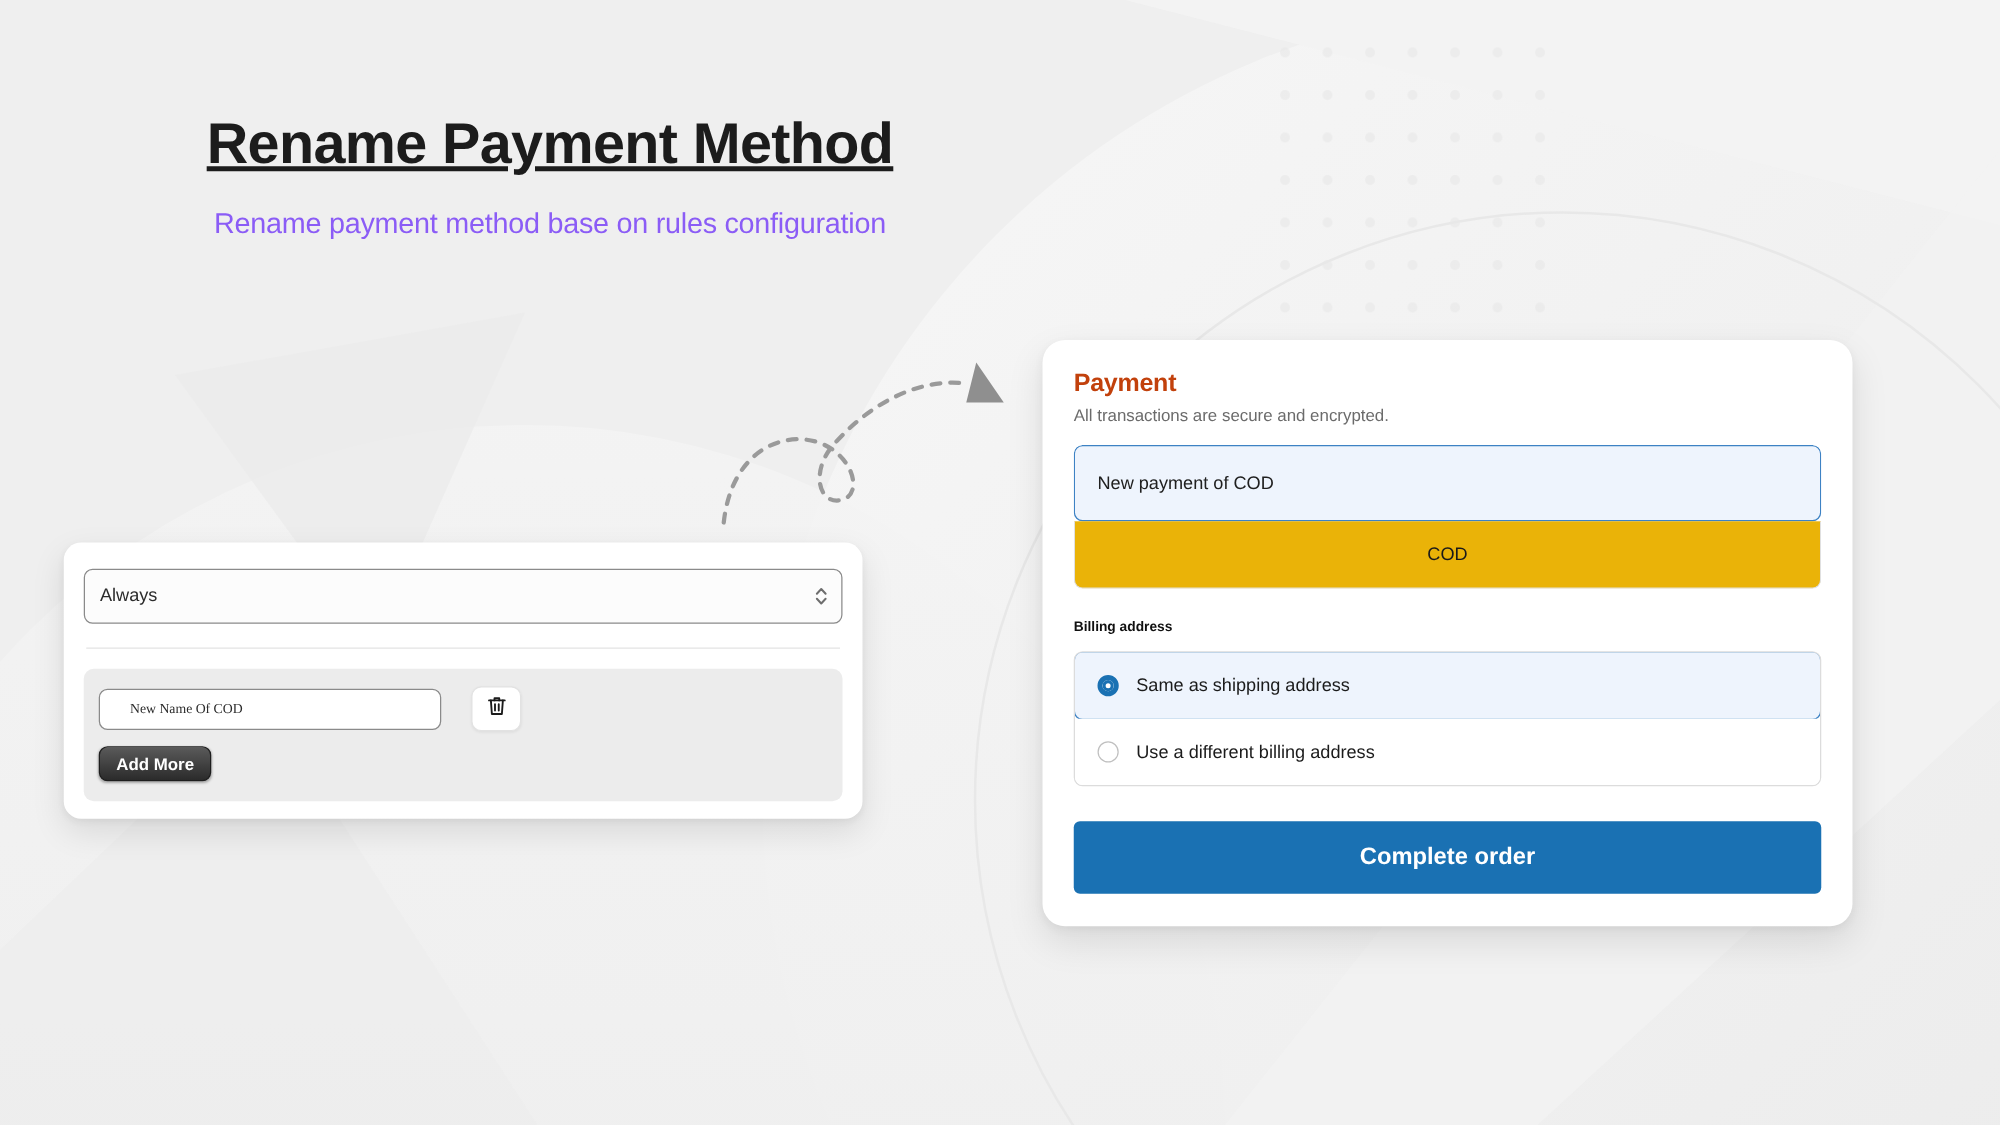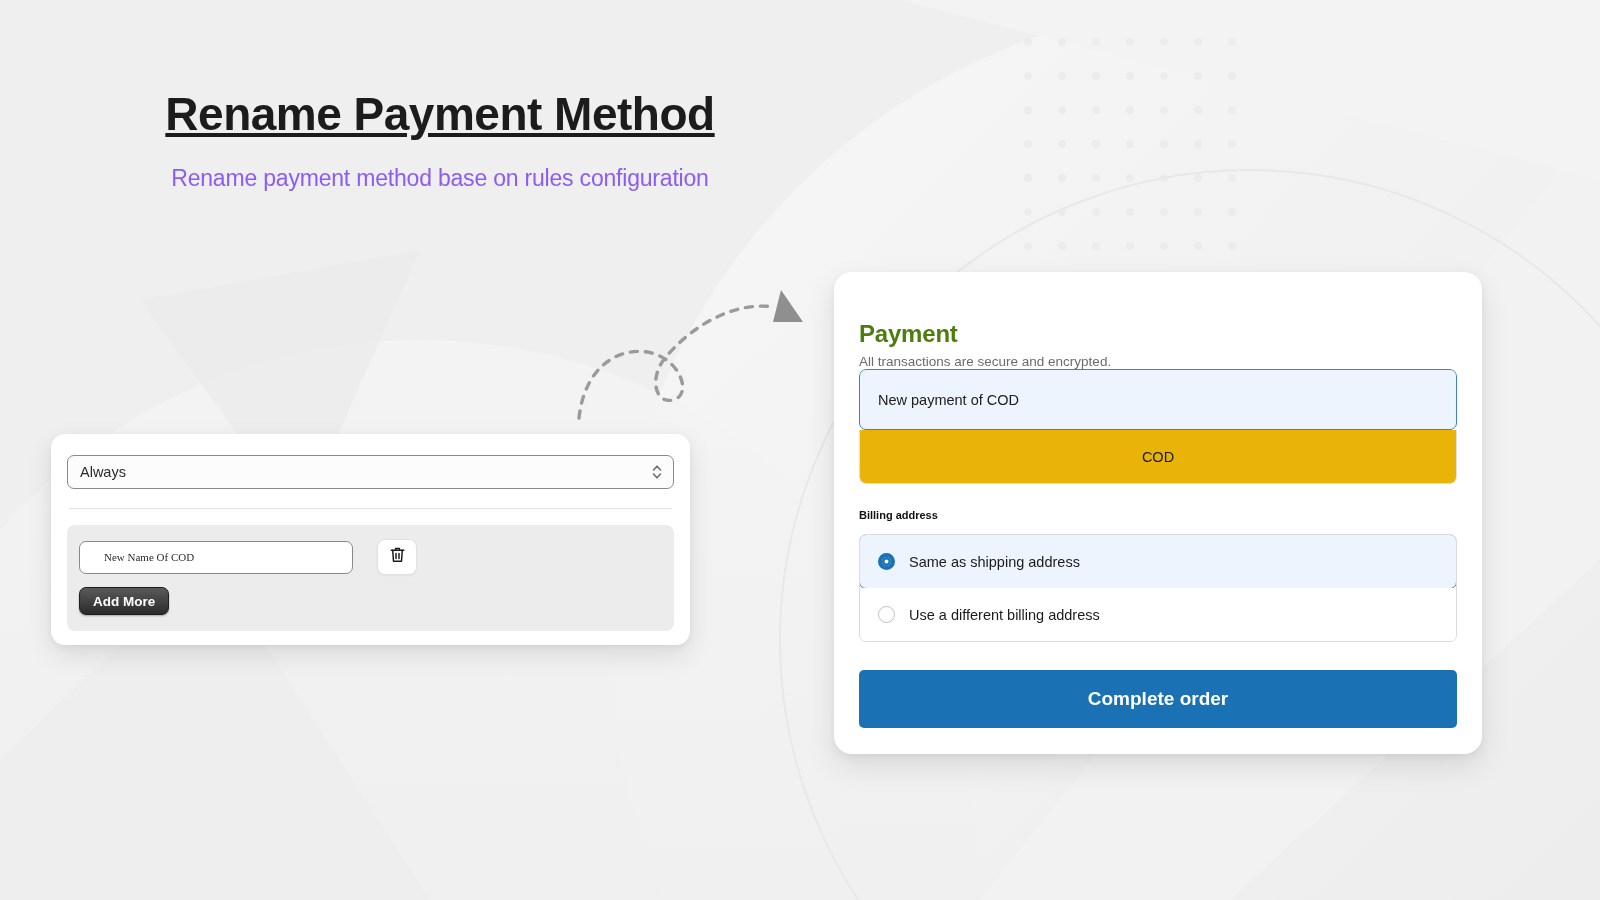--- a/index.html
+++ b/index.html
@@ -64,21 +64,21 @@
     width: 639px;
     background: #ffffff;
     border-radius: 14px;
     box-shadow: 0 10px 26px rgba(0,0,0,0.10), 0 2px 6px rgba(0,0,0,0.05);
     padding: 21px 16px 14px 16px;
     z-index: 4;
   }
   .select-box {
     position: relative;
     width: 100%;
-    height: 34px;
+    height: 44px;
     background: #fcfcfc;
     border: 1px solid #8a8a8a;
     border-radius: 7px;
     display: flex;
     align-items: center;
     padding: 0 34px 0 12px;
     font-size: 14.5px;
     color: #2b2b2b;
     cursor: pointer;
   }
@@ -155,32 +155,32 @@
     position: absolute;
     left: 834px; top: 272px;
     width: 648px;
     background: #ffffff;
     border-radius: 18px;
     box-shadow: 0 12px 30px rgba(0,0,0,0.10), 0 3px 8px rgba(0,0,0,0.05);
     padding: 24px 25px 26px 25px;
     z-index: 4;
   }
   #payment-heading {
-    font-size: 24px;
-    font-weight: bold;
-    color: #4d7c0f;
+    font-size: 20px;
+    font-weight: bold;
+    color: #c2410c;
     letter-spacing: -0.2px;
-    margin-top: 24px;
   }
   #payment-subheading {
     margin-top: 6px;
     font-size: 13.5px;
     color: #6b6b6b;
   }
   #payment-options {
+    margin-top: 16px;
     border-radius: 7px;
     overflow: hidden;
   }
   .payment-option-selected {
     background: #eef4fd;
     border: 1.6px solid #3d82c4;
     border-radius: 7px;
     height: 61px;
     display: flex;
     align-items: center;

